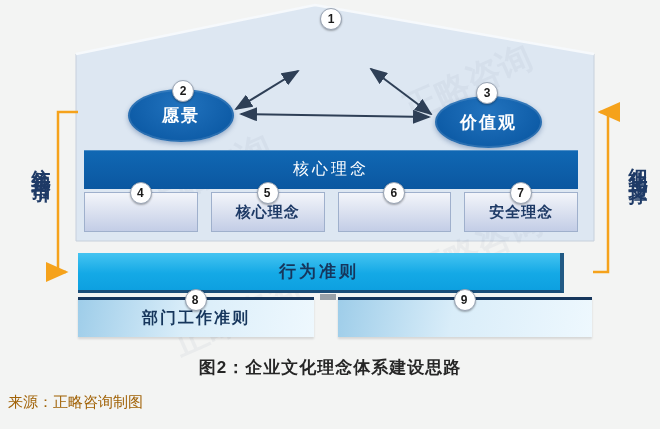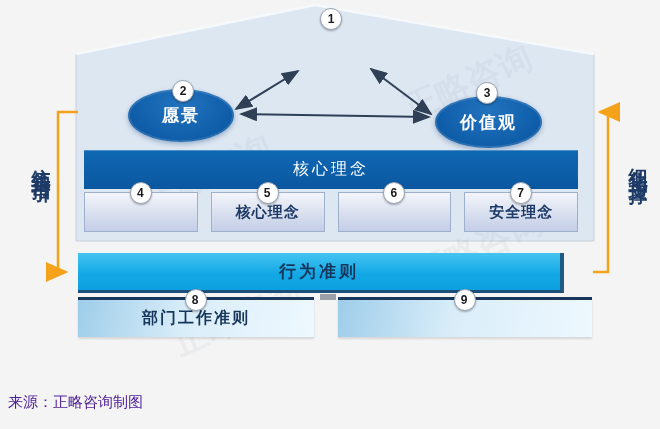--- a/index.html
+++ b/index.html
@@ -64,21 +64,21 @@
 
   
   .side-label{position:absolute;writing-mode:vertical-rl;text-orientation:upright;
         color:#1e3a66;font-size:19px;font-weight:bold;letter-spacing:4px;z-index:2;}
   .sl-left{left:28px;top:153px;}
   .sl-right{left:625px;top:153px;}
 
   
   .caption{position:absolute;left:0;top:356px;width:660px;text-align:center;
         color:#262626;font-size:17px;font-weight:bold;letter-spacing:1px;z-index:2;}
-  .source{position:absolute;left:8px;top:393px;color:#4c1d95;font-size:15px;z-index:2;}
+  .source{position:absolute;left:8px;top:393px;color:#a16207;font-size:15px;z-index:2;}
 </style>
 </head>
 <body>
 
 <div id="stage">
 
   <svg id="house-layer" class="layer" width="660" height="429">
     <polygon points="76,54 315,5 594,54 594,241 76,241" fill="#dde7f2" stroke="#c7d0dc" stroke-width="1"></polygon>
     <polyline points="76,54 315,5 594,54" fill="none" stroke="#f6f9fc" stroke-width="2.5"></polyline>
   </svg>
@@ -142,14 +142,15 @@
 
     <line x1="298" y1="71" x2="236" y2="109" stroke="#2e3f56" stroke-width="2" marker-start="url(#nav-s)" marker-end="url(#nav-e)"></line>
     <line x1="371" y1="69" x2="431" y2="114" stroke="#2e3f56" stroke-width="2" marker-start="url(#nav-s)" marker-end="url(#nav-e)"></line>
     <line x1="241" y1="114" x2="429" y2="117" stroke="#2e3f56" stroke-width="2" marker-start="url(#nav-s)" marker-end="url(#nav-e)"></line>
 
     <path d="M78,112 L58,112 L58,272 L66,272" fill="none" stroke="#f5a21b" stroke-width="2.5" marker-end="url(#org-e)"></path>
 
     <path d="M593,272 L608,272 L608,112 L600,112" fill="none" stroke="#f5a21b" stroke-width="2.5" marker-end="url(#org-e)"></path>
   </svg>
 
+  <div class="caption">图2：企业文化理念体系建设思路</div>
   <div class="source">来源：正略咨询制图</div>
 </div>
 
 </body></html>

